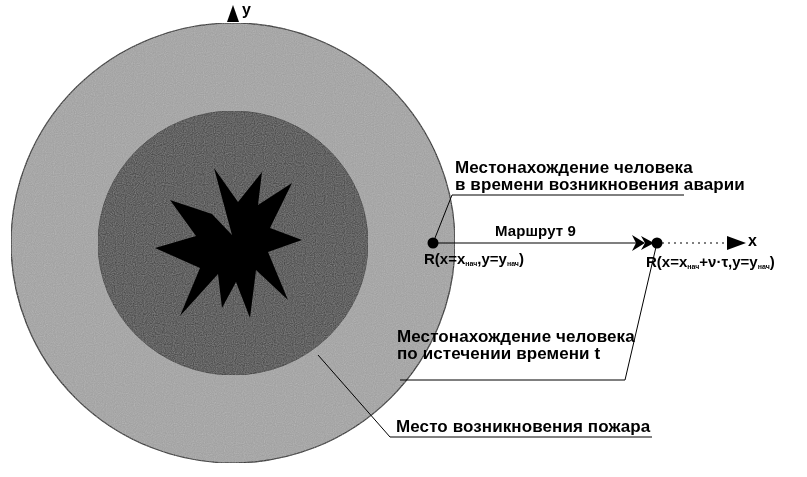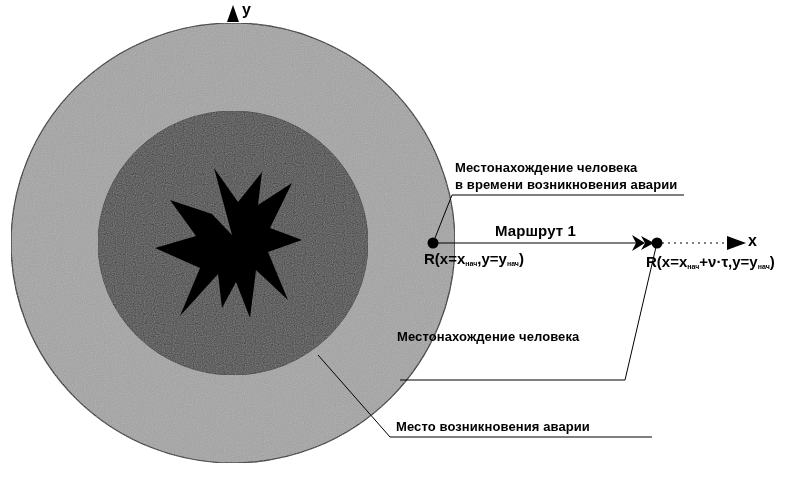--- a/index.html
+++ b/index.html
@@ -1,18 +1,18 @@
 <!DOCTYPE html>
 <html><head>
   <meta charset="utf-8">
   <style>
     html, body { margin: 0; padding: 0; background: #ffffff; }
     body { width: 807px; height: 477px; overflow: hidden; position: relative; font-family: "Liberation Sans", sans-serif; }
     #diagram { position: absolute; left: 0; top: 0; width: 807px; height: 477px; }
-    .lbl { position: absolute; font-family: "Liberation Sans", sans-serif; font-weight: bold; font-size: 13px; color: #000; line-height: 17px; white-space: nowrap; letter-spacing: 0.1px; }
+    .lbl { position: absolute; font-family: "Liberation Sans", sans-serif; font-weight: bold; font-size: 17px; color: #000; line-height: 17px; white-space: nowrap; letter-spacing: 0.1px; }
     .formula { position: absolute; font-family: "Liberation Sans", sans-serif; font-weight: bold; font-size: 15px; color: #000; white-space: nowrap; }
     .formula sub { font-size: 7px; vertical-align: -2px; }
     .axis-lbl { position: absolute; font-family: "Liberation Sans", sans-serif; font-weight: bold; font-size: 16px; color: #000; }
   </style>
 </head>
 <body>
 
 <svg id="diagram" viewBox="0 0 807 477" xmlns="http://www.w3.org/2000/svg">
   <defs>
     <filter id="noise" x="0" y="0" width="100%" height="100%">
@@ -49,34 +49,35 @@
   <polyline points="433,243 452,195 684,195" fill="none" stroke="#000" stroke-width="1"></polyline>
 
   <polyline points="656,247 625,380 400,380" fill="none" stroke="#000" stroke-width="1"></polyline>
 
   <polyline points="318,355 390,437 652,437" fill="none" stroke="#000" stroke-width="1"></polyline>
 </svg>
 
 <div class="axis-lbl" style="left:242px; top:1px;">y</div>
 <div class="axis-lbl" style="left:748px; top:232px;">x</div>
 
-<div class="lbl" style="left:495px; top:222px; font-size:15px;">Маршрут 1</div>
+<div class="lbl" style="left:495px; top:222px; font-size:15px;">Маршрут 9</div>
 
 <div class="formula" style="left:424px; top:250px;">
   <span>R(x=x</span><sub>нач</sub><span>,y=y</span><sub>нач</sub><span>)</span>
 </div>
 
 <div class="formula" style="left:646px; top:253px;">
   <span>R(x=x</span><sub>нач</sub><span>+ν·τ,y=y</span><sub>нач</sub><span>)</span>
 </div>
 
 <div class="lbl" style="left:455px; top:159px;">
   <div>Местонахождение человека</div>
   <div>в времени возникновения аварии</div>
 </div>
 
 <div class="lbl" style="left:397px; top:328px;">
   <div>Местонахождение человека</div>
+  <div>по истечении времени t</div>
 </div>
 
 <div class="lbl" style="left:396px; top:418px;">
-  <div>Место возникновения аварии</div>
+  <div>Место возникновения пожара</div>
 </div>
 
 </body></html>

